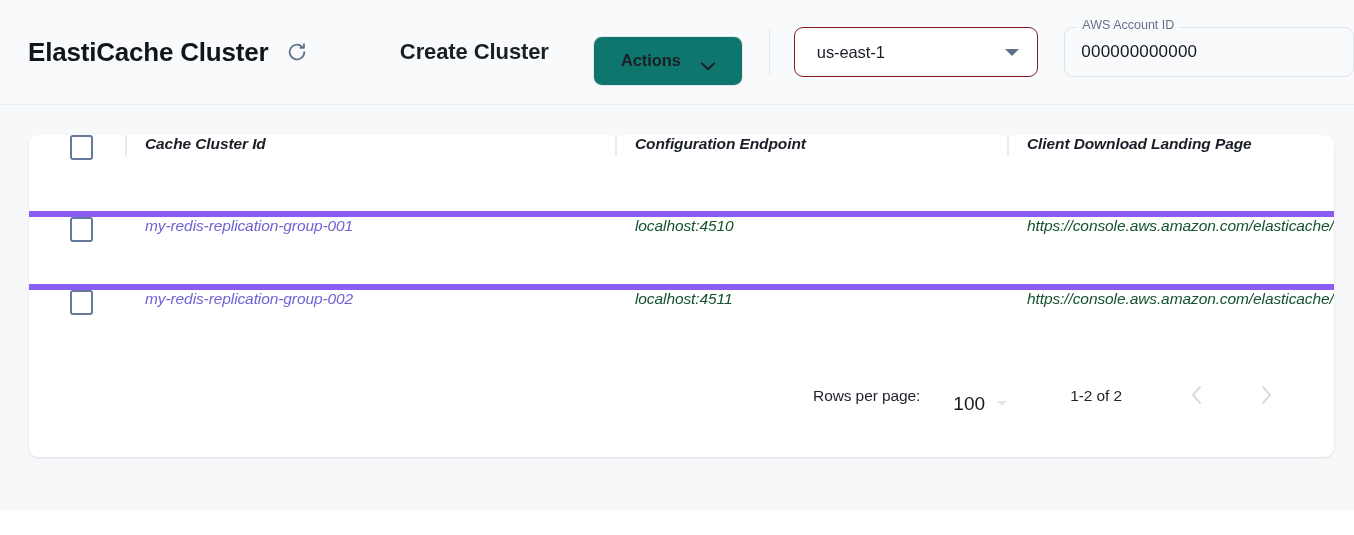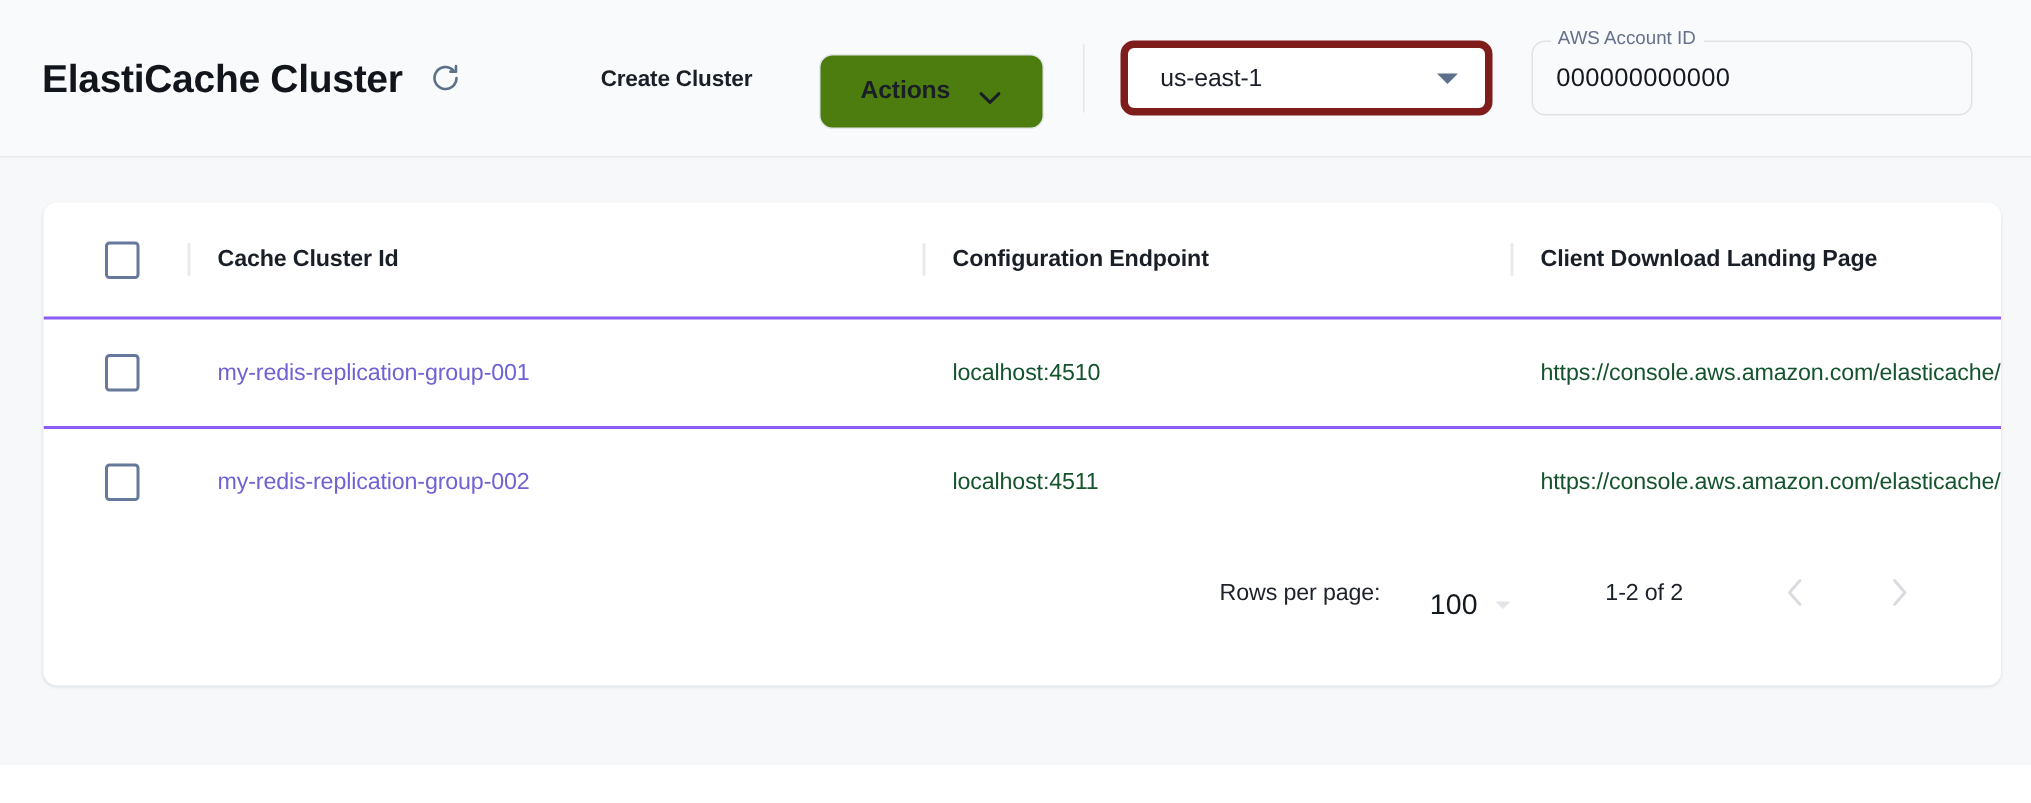--- a/index.html
+++ b/index.html
@@ -53,34 +53,34 @@
     cursor: pointer;
     padding: 0;
   }
   .refresh-btn svg { display: block; }
 
   .create-btn {
     margin-left: 76px;
     background: transparent;
     border: none;
     font-family: inherit;
-    font-size: 15px;
+    font-size: 22px;
     font-weight: 700;
     color: #1a1f27;
     cursor: pointer;
     padding: 8px 10px;
     white-space: nowrap;
     letter-spacing: -0.1px;
   }
 
   .actions-btn {
     margin-left: 34px;
     height: 50px;
     min-width: 150px;
-    background: #4d7c0f;
+    background: #0f766e;
     border: 1px solid #e3e6ea;
     border-radius: 9px;
     font-family: inherit;
     font-size: 16.5px;
     font-weight: 700;
     color: #1a1f27;
     cursor: pointer;
     display: flex;
     align-items: center;
     justify-content: center;
@@ -100,21 +100,21 @@
     height: 46px;
     background: #e4e7eb;
     margin-left: 26px;
     margin-right: 24px;
   }
 
   .region-select {
     width: 248px;
     height: 50px;
     background: #ffffff;
-    border: 5px solid #7f1d1d;
+    border: 1px solid #7f1d1d;
     border-radius: 9px;
     display: flex;
     align-items: center;
     padding: 0 18px 0 22px;
     box-sizing: border-box;
     cursor: pointer;
     position: relative;
   }
   .region-value {
     font-size: 16.5px;
@@ -171,27 +171,28 @@
     border-radius: 9px;
     box-shadow: 0 1px 3px rgba(16,24,40,0.07), 0 1px 2px rgba(16,24,40,0.04);
     overflow: hidden;
     box-sizing: border-box;
   }
 
   .table { width: 100%; }
 
   .trow {
     display: flex;
-    align-items: center;
+    align-items: flex-start;
     height: 73px;
     box-sizing: border-box;
+    font-style: italic;
   }
   .trow.header { height: 76px; }
   .trow.body {
-    border-top: 2px solid #8b5cf6;
+    border-top: 6px solid #8b5cf6;
     height: 73px;
   }
 
   .cell-check {
     width: 96px;
     min-width: 96px;
     display: flex;
     align-items: center;
     justify-content: center;
     padding-left: 8px;

